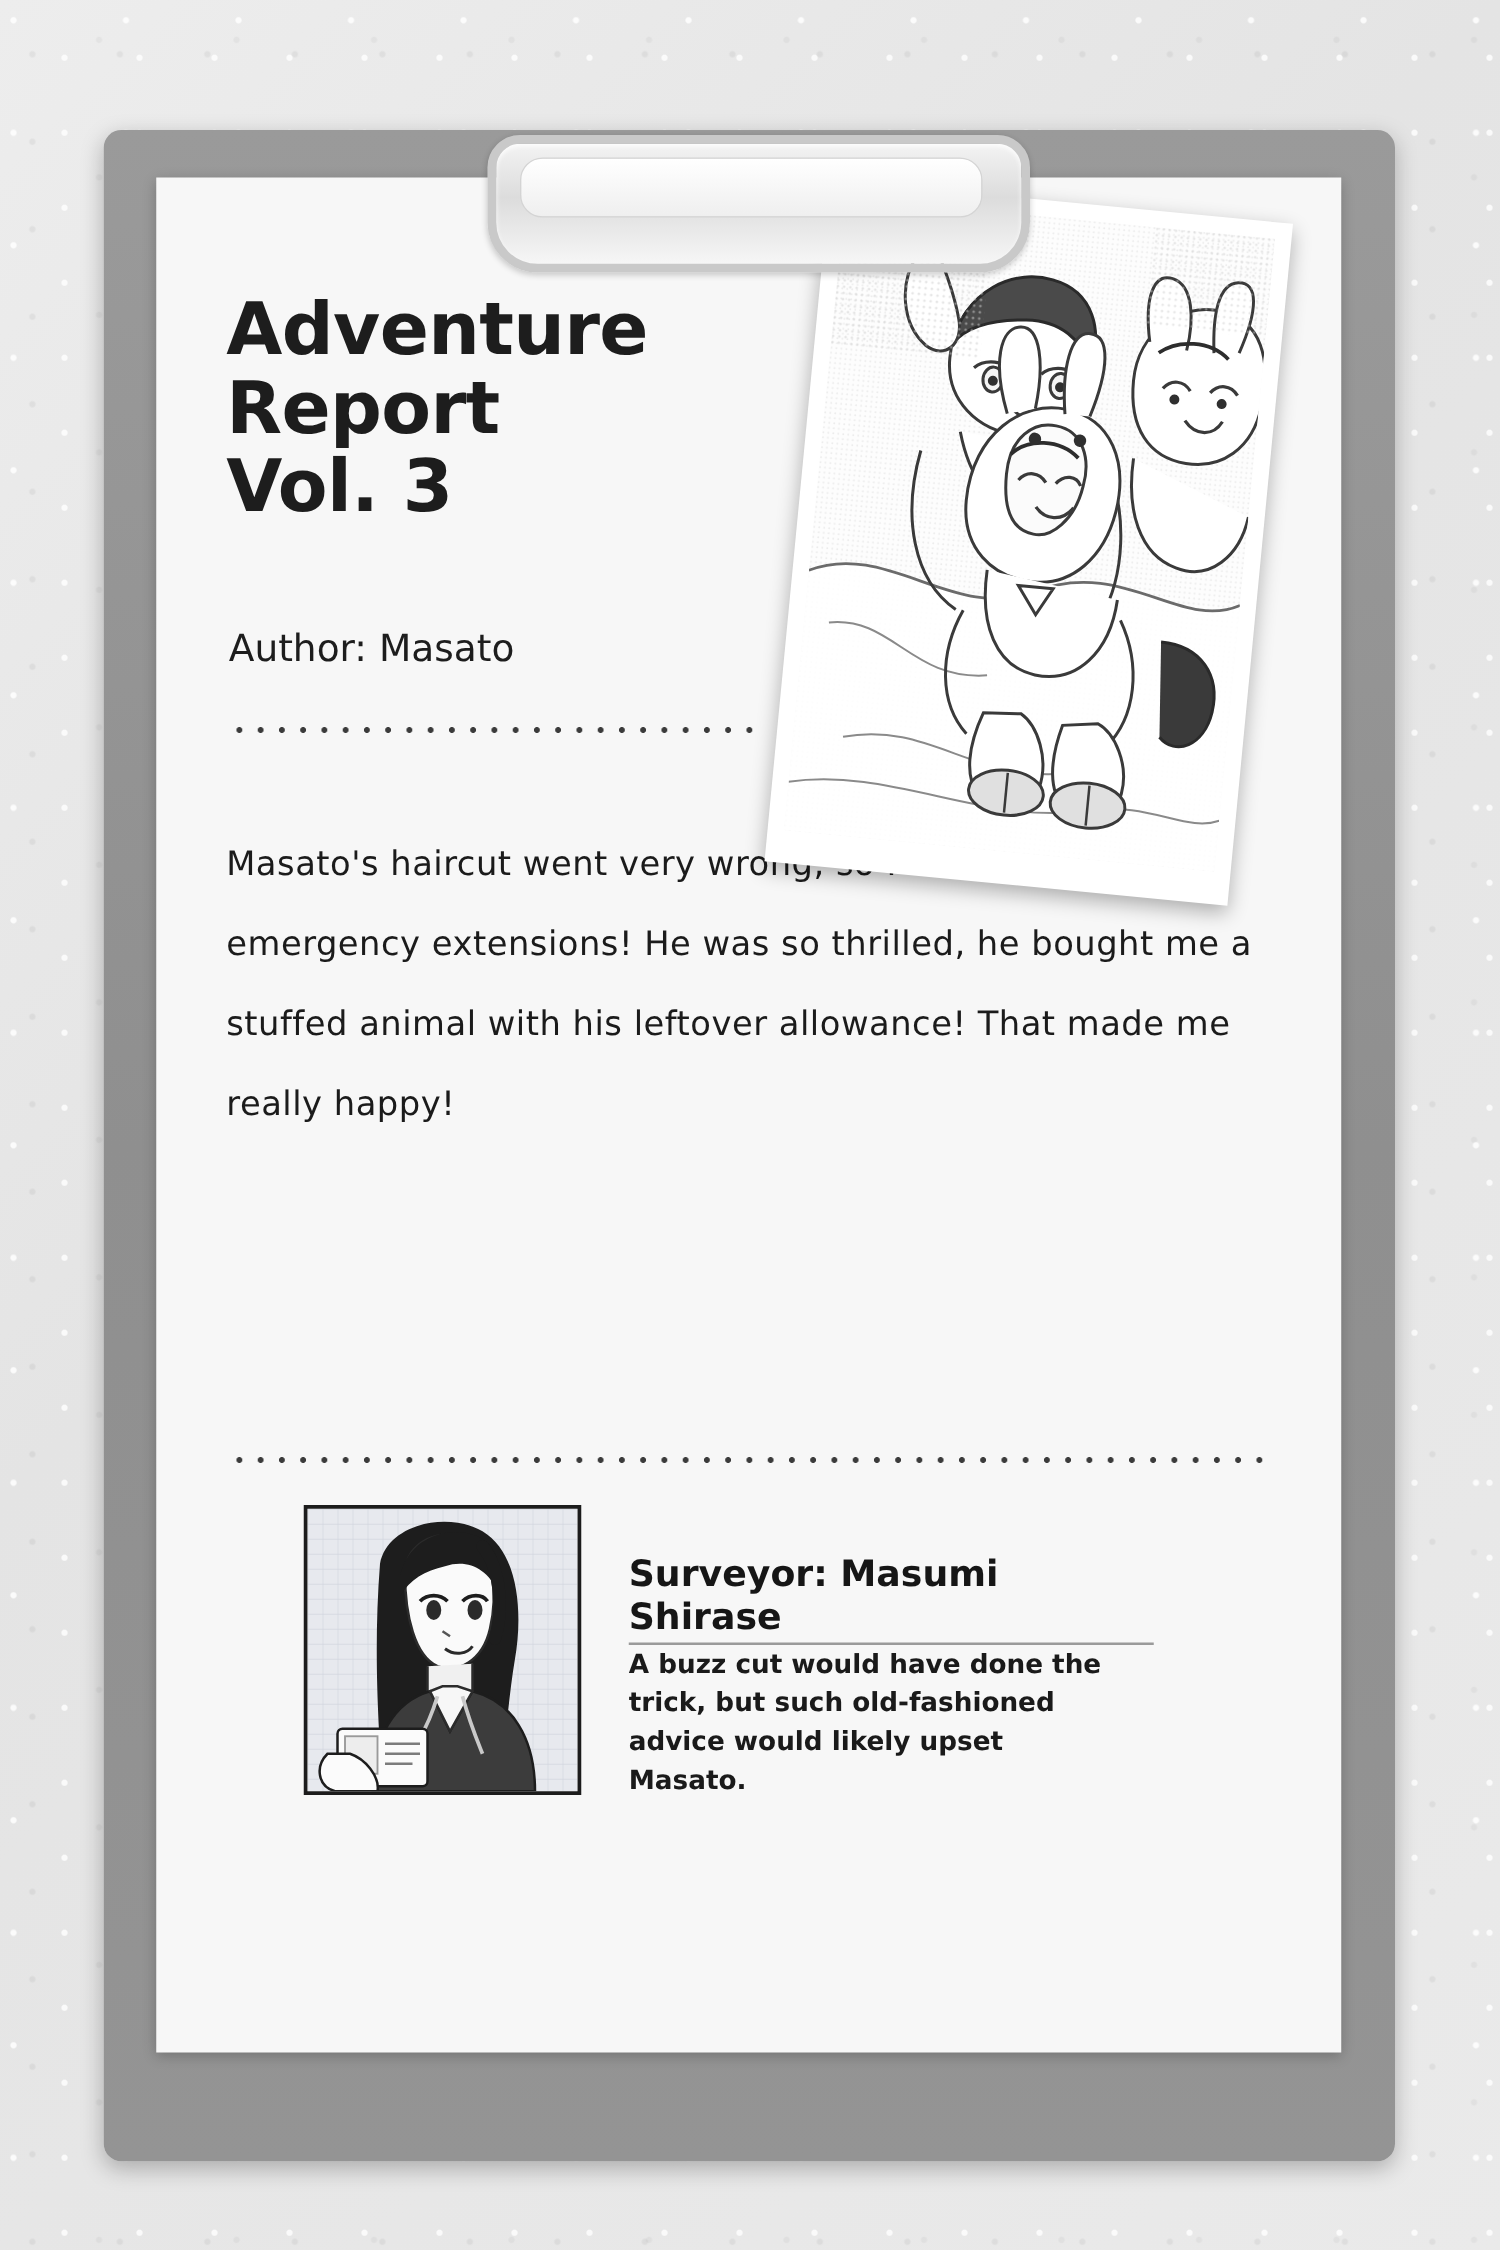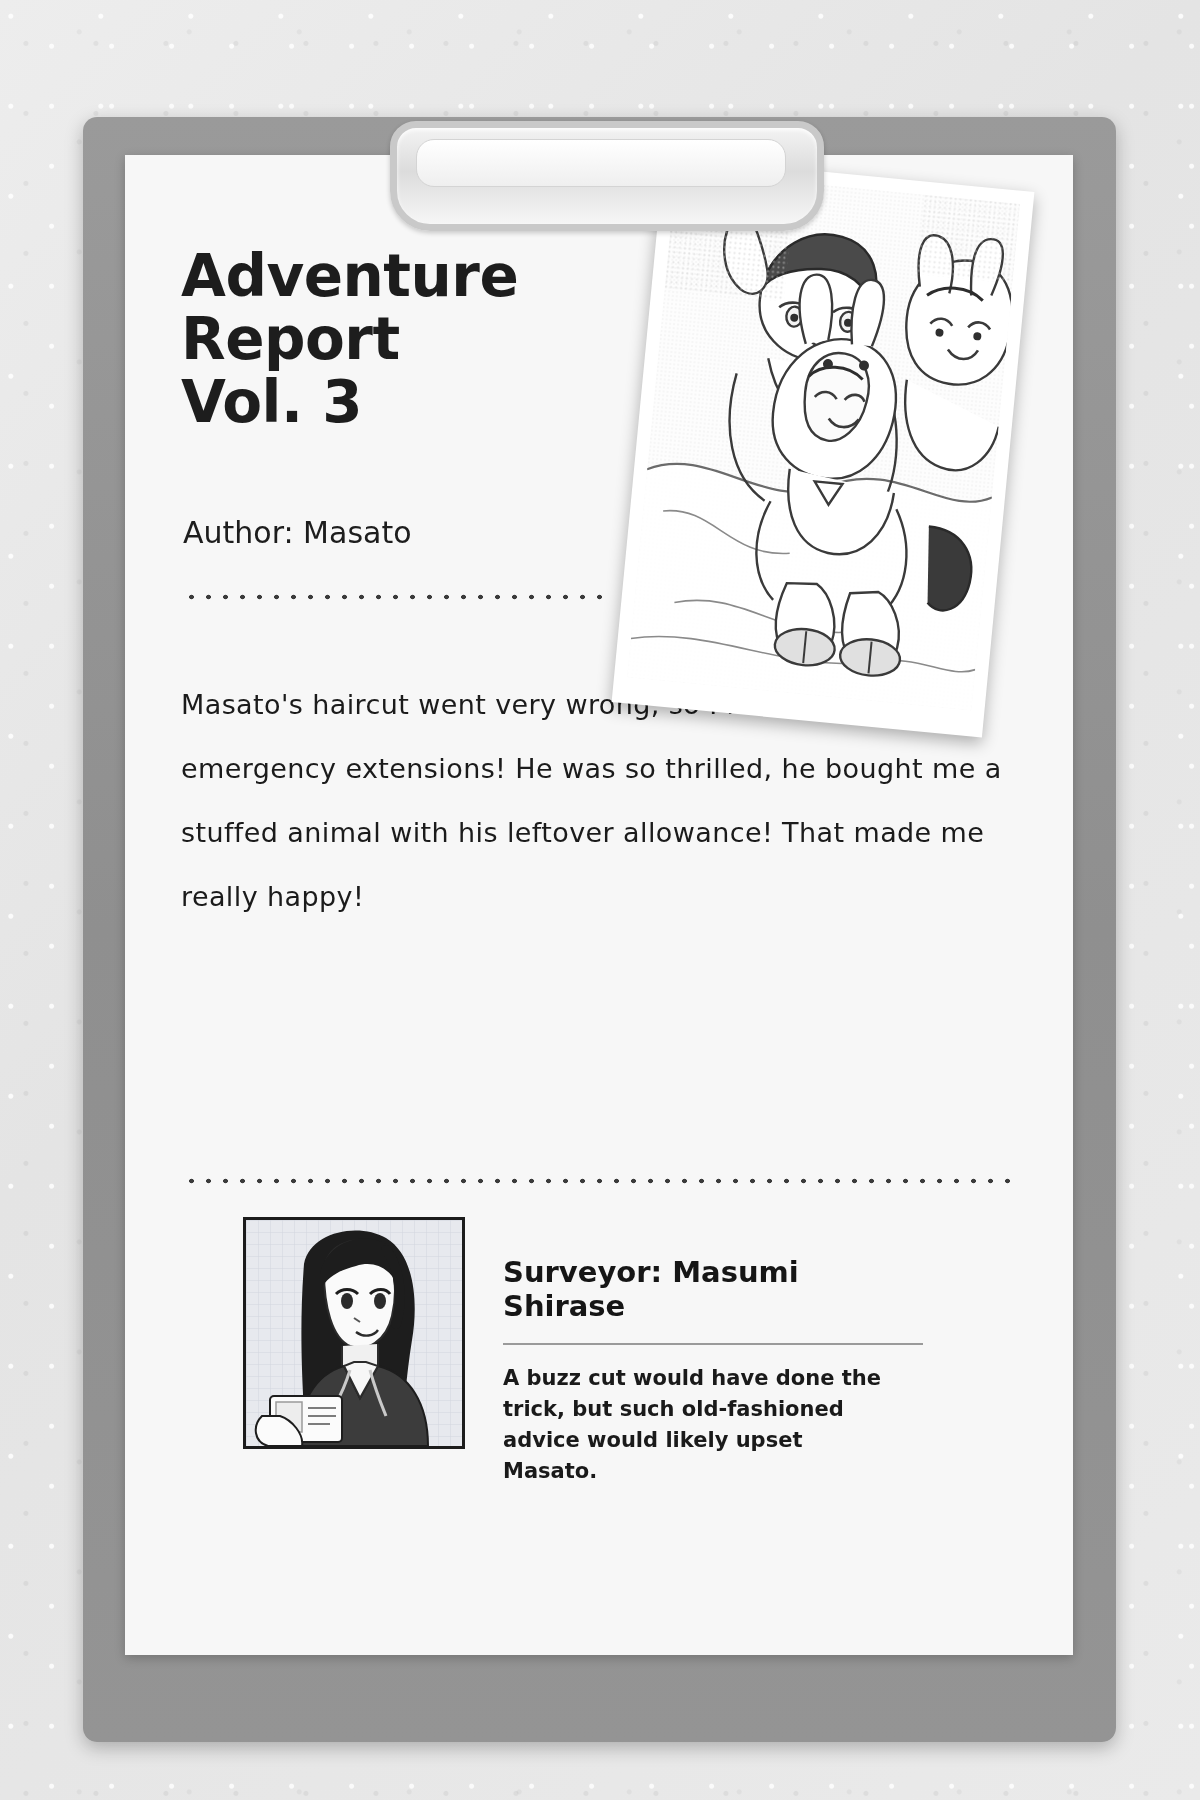--- a/index.html
+++ b/index.html
@@ -25,21 +25,21 @@
       radial-gradient(circle at 72% 29%, rgba(0,0,0,0.04) 0 2px, rgba(0,0,0,0) 3px),
       radial-gradient(circle at 86% 77%, rgba(255,255,255,0.8) 0 2px, rgba(0,0,0,0) 3px),
       linear-gradient(135deg, #ededed 0%, #e4e4e4 40%, #eaeaea 100%);
     background-size: 90px 90px, 70px 70px, 110px 110px, 60px 60px, 100% 100%;
   }
 
   
   .clipboard {
     position: absolute;
     left: 83px;
-    top: 117px;
+    top: 104px;
     width: 1033px;
     height: 1625px;
     background: linear-gradient(180deg, #9a9a9a 0%, #8f8f8f 50%, #949494 100%);
     border-radius: 14px;
     box-shadow: 0 6px 18px rgba(0,0,0,0.25);
   }
 
   .clip-metal {
     position: absolute;
     left: 50%;
@@ -179,26 +179,25 @@
     overflow: hidden;
     background: #efefef;
     flex: none;
   }
   .surveyor-photo svg { display:block; width:100%; height:100%; }
   .surveyor-text { padding-top: 38px; }
   .surveyor-name {
     font-size: 29px;
     font-weight: bold;
     color: #161616;
-    padding-bottom: 20px;
+    padding-bottom: 4px;
     border-bottom: 2px solid #9a9a9a;
     width: 420px;
   }
   .surveyor-note {
-    margin-top: 18px;
     font-size: 21px;
     line-height: 31px;
     font-weight: bold;
     color: #1a1a1a;
     width: 400px;
   }
 </style>
 </head>
 <body>
 

